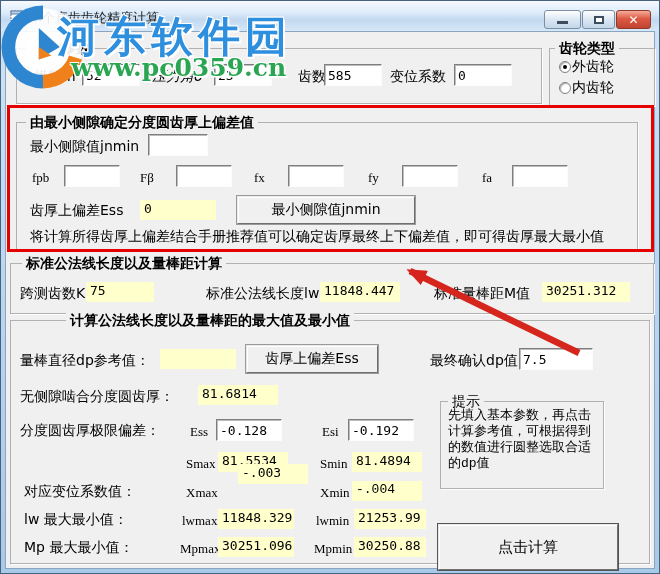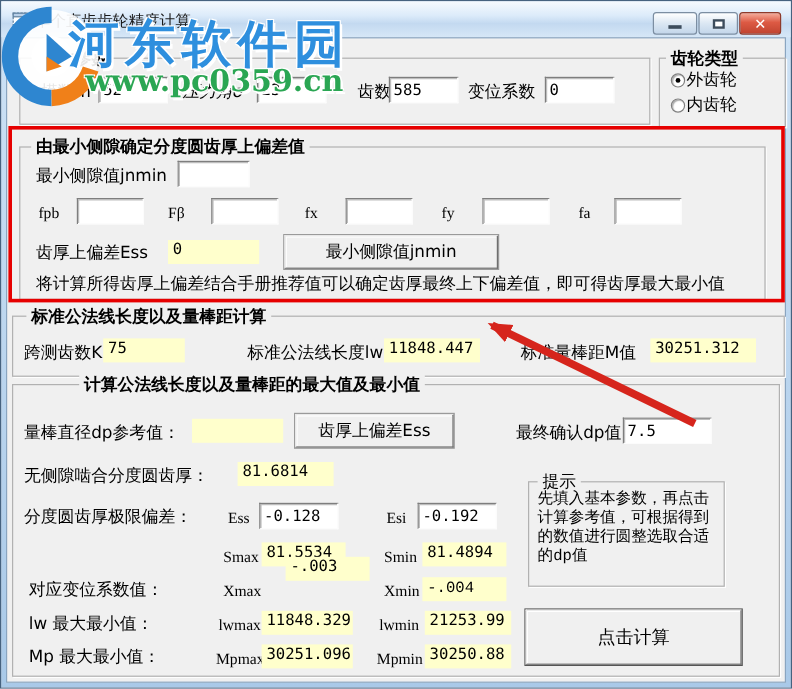--- a/index.html
+++ b/index.html
@@ -170,21 +170,21 @@
     <span class="lbl" style="left:18px;top:507px;">Mp 最大最小值：</span>
     <span class="lbl mono" style="left:174px;top:509px;">Mpmax</span>
     <div class="yfield" style="left:212px;top:505px;width:76px;height:20px;">30251.096</div>
     <span class="lbl mono" style="left:308px;top:509px;">Mpmin</span>
     <div class="yfield" style="left:348px;top:505px;width:72px;height:20px;">30250.88</div>
 
     <div class="group" style="left:434px;top:369px;width:162px;height:86px;"></div>
     <span class="glabel plain" style="left:442px;top:361px;">提示</span>
     <div class="tiptext" style="left:442px;top:376px;width:150px;">先填入基本参数，再点击计算参考值，可根据得到的数值进行圆整选取合适的dp值</div>
 
-    <div class="btn big" style="left:432px;top:476px;width:180px;height:46px;">点击计算</div>
+    <div class="btn big" style="left:432px;top:492px;width:180px;height:46px;">点击计算</div>
   </div>
 
   <div class="redbox"></div>
 
   <svg class="arrow-wrap" viewBox="0 0 200 108">
     <defs>
       <marker id="ah" viewBox="0 0 20 16" refX="16" refY="8" markerWidth="20" markerHeight="16" orient="auto" markerUnits="userSpaceOnUse">
         <polygon points="0,0 20,8 0,16" fill="#d6251c"></polygon>
       </marker>
     </defs>

